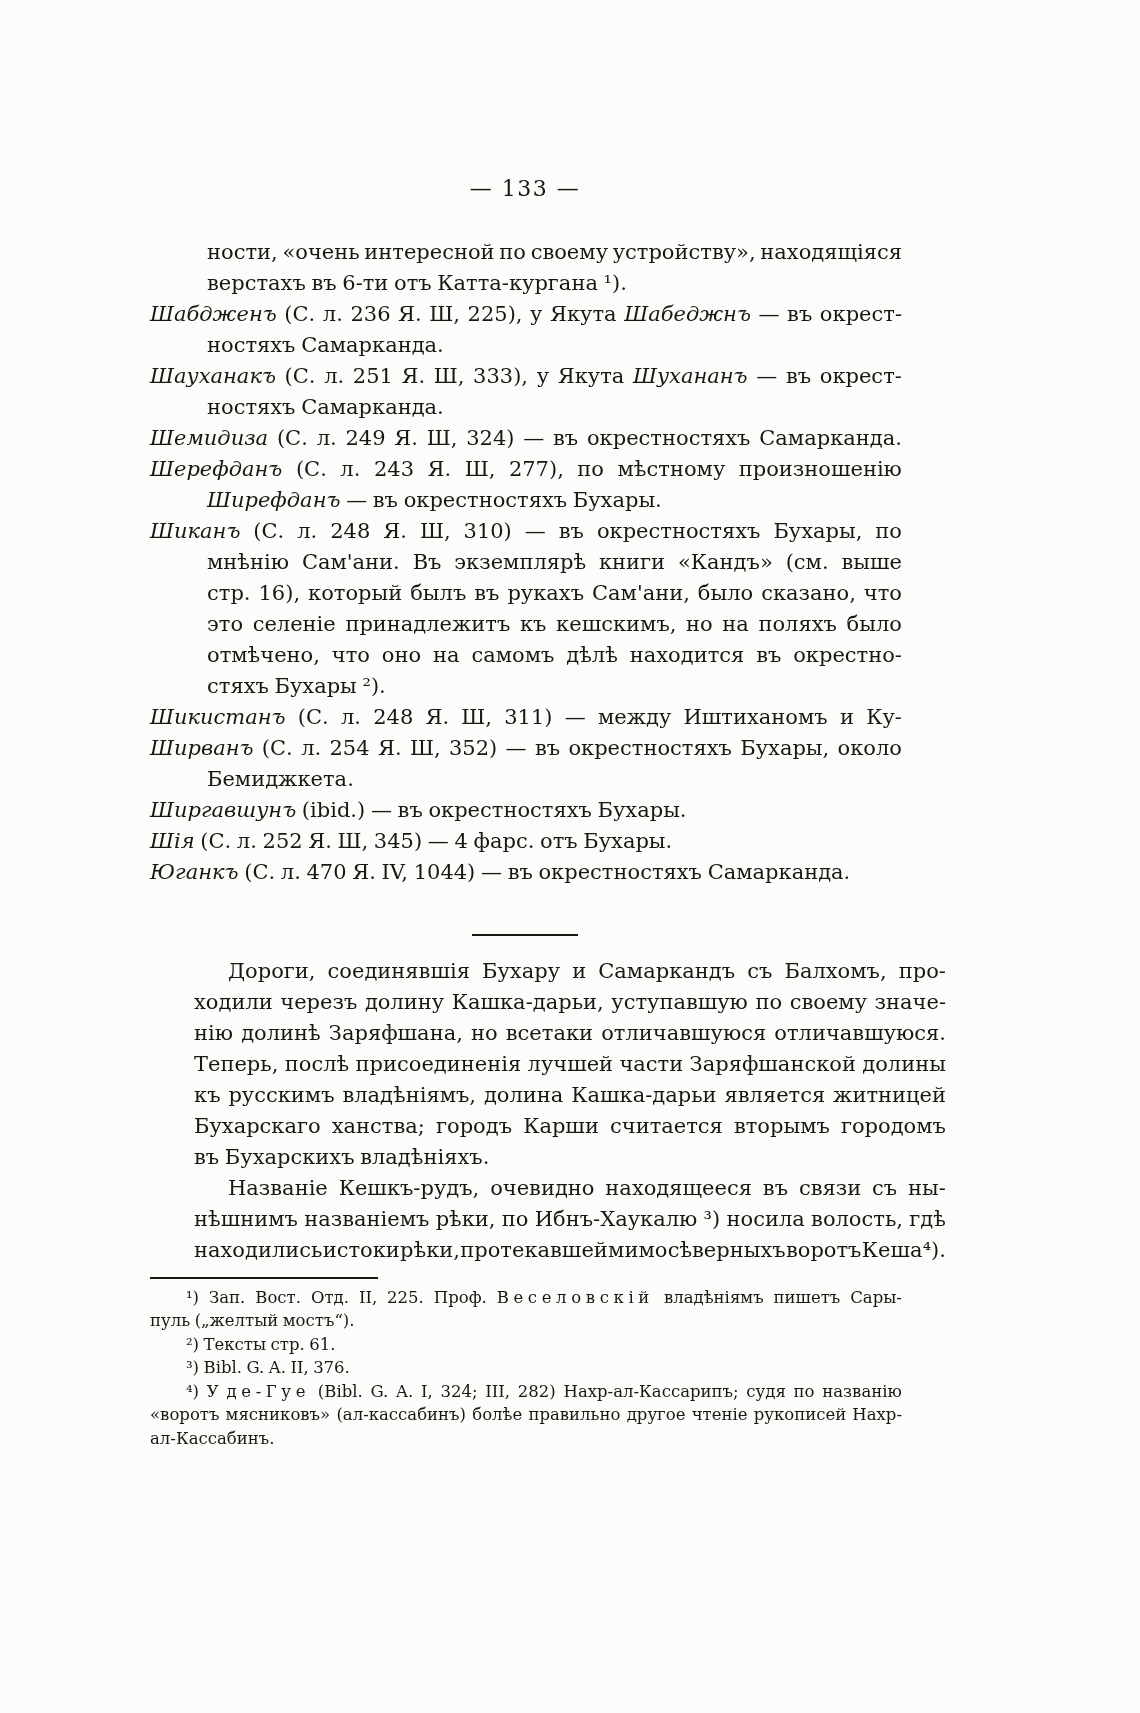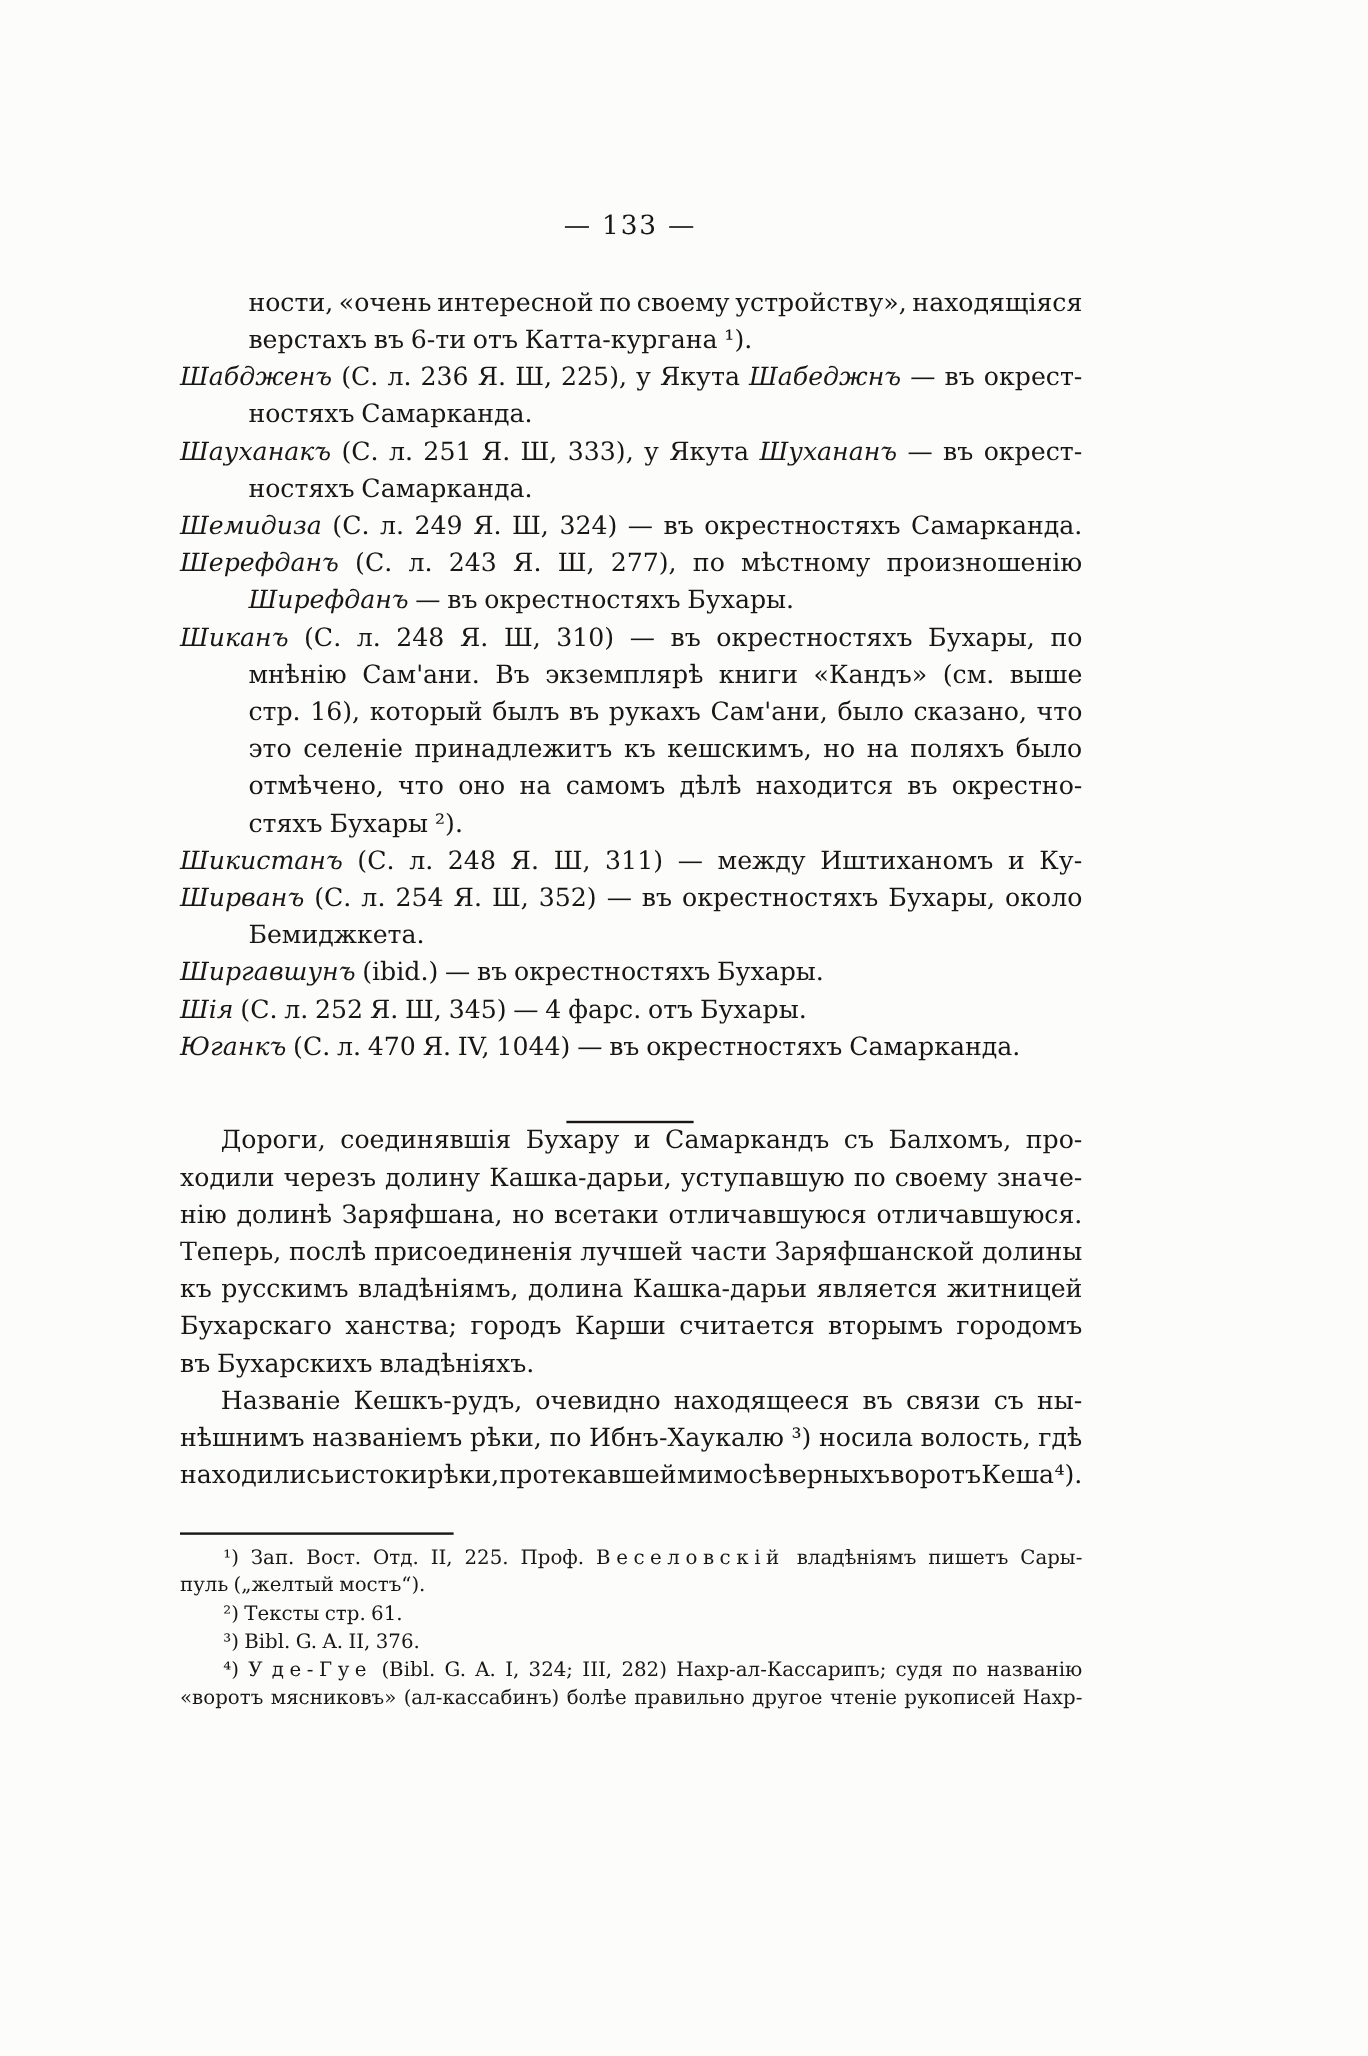--- a/index.html
+++ b/index.html
@@ -26,21 +26,21 @@
     text-align: center;
     font-size: 22px;
     letter-spacing: 1.5px;
   }
   .block {
     position: absolute;
     left: 150px;
     width: 752px;
   }
   .entries-block    { top: 233px; }
-  .paragraphs-block { top: 931px; }
+  .paragraphs-block { top: 952px; margin-left: 44px; }
   .footnotes-block  { top: 1283px; }
 
   .line {
     display: flex;
     align-items: flex-end;
     height: 31px;
     font-size: 21px;
     white-space: nowrap;
   }
   .footnotes-block .line {
@@ -453,14 +453,17 @@
         <span class="w"><span>«воротъ</span></span>
         <span class="w"><span>мясниковъ»</span></span>
         <span class="w"><span>(ал-кассабинъ)</span></span>
         <span class="w"><span>болѣе</span></span>
         <span class="w"><span>правильно</span></span>
         <span class="w"><span>другое</span></span>
         <span class="w"><span>чтеніе</span></span>
         <span class="w"><span>рукописей</span></span>
         <span class="w"><span>Нахр-</span></span>
       </div>
+      <div class="line">
+        <span class="w"><span>ал-Кассабинъ.</span></span>
+      </div>
     </div>
 </div>
 
 </body></html>

